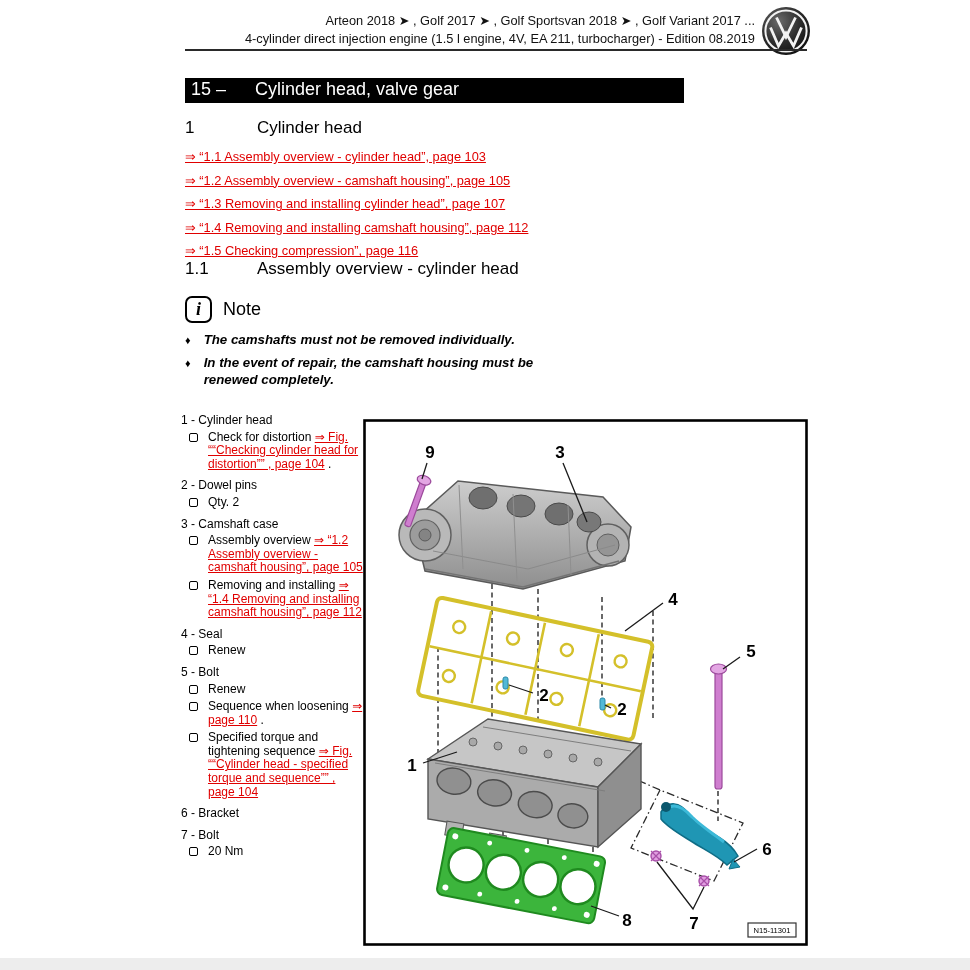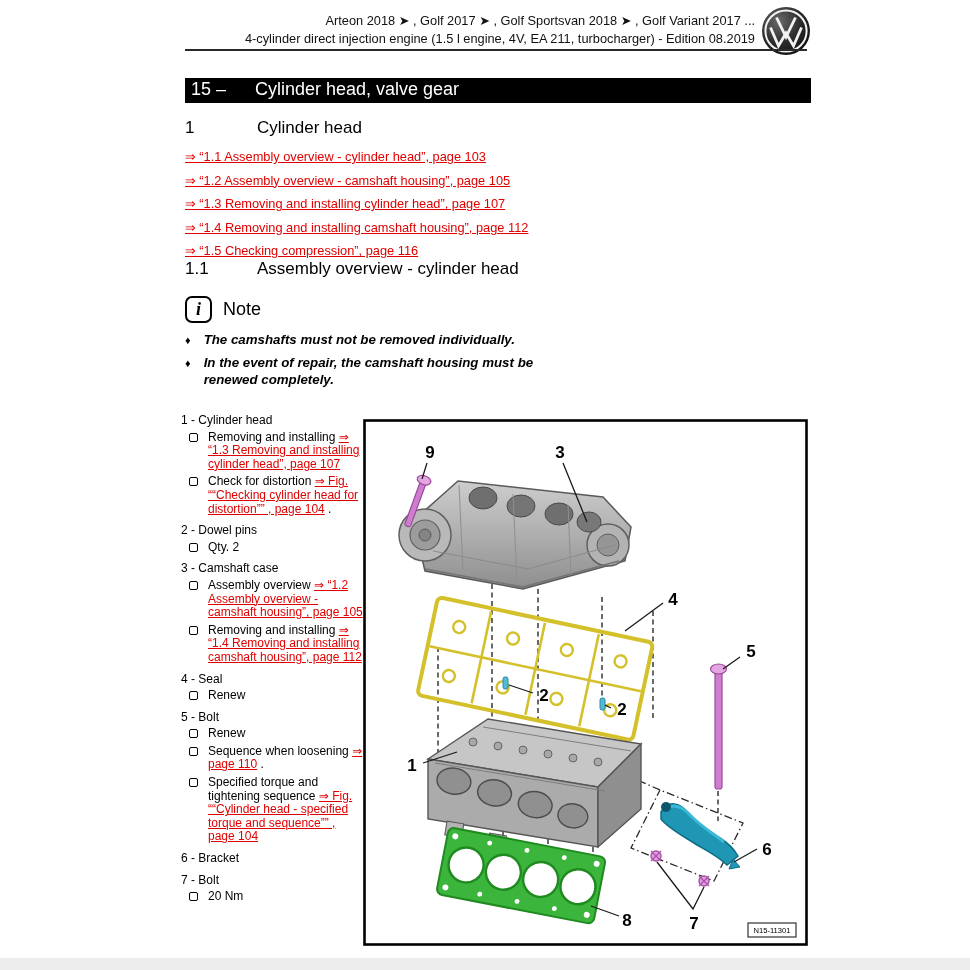--- a/index.html
+++ b/index.html
@@ -11,21 +11,21 @@
   html,body{width:970px;height:970px;background:#fff;overflow:hidden;
     font-family:"Liberation Sans",sans-serif;color:#000;}
 
   
   .hdr-text{position:absolute;top:12px;left:185px;width:570px;text-align:right;
     font-size:12.8px;line-height:18px;color:#111;}
   .vw-logo{position:absolute;left:761px;top:6px;width:50px;height:50px;}
   .hdr-rule{position:absolute;left:185px;top:49px;width:622px;height:2px;background:#2a2a2a;}
 
   
-  .chapter-bar{position:absolute;left:185px;top:78px;width:626px;height:25px;
+  .chapter-bar{position:absolute;left:185px;top:78px;width:499px;height:25px;
     background:var(--chapter-bar-bg);color:var(--chapter-bar-text);}
   .chapter-bar .num{position:absolute;left:6px;top:1px;font-size:18px;}
   .chapter-bar .ttl{position:absolute;left:70px;top:1px;font-size:18px;}
 
   
   .sec-head{position:absolute;left:185px;font-size:17px;}
   .sec-head .num{display:inline-block;width:72px;}
 
   
   .toc{position:absolute;left:185px;top:149px;font-size:12.8px;}
@@ -116,21 +116,20 @@
     </div>
     <div class="bullet">
       <span class="mk">♦</span>
       <span class="bt">In the event of repair, the camshaft housing must be renewed completely.</span>
     </div>
   </div>
 
 <div class="parts">
     <div class="part-item">
       <div class="pline">1 - Cylinder head</div>
-      <div class="sub"><span class="cbx"></span><span>Removing and installing </span><span class="red">⇒ “1.3 Removing and installing cylinder head”, page 107</span></div>
       <div class="sub"><span class="cbx"></span><span>Check for distortion </span><span class="red">⇒ Fig. ““Checking cylinder head for distortion”” , page 104</span><span> .</span></div>
     </div>
     <div class="part-item">
       <div class="pline">2 - Dowel pins</div>
       <div class="sub"><span class="cbx"></span><span>Qty. 2</span></div>
     </div>
     <div class="part-item">
       <div class="pline">3 - Camshaft case</div>
       <div class="sub"><span class="cbx"></span><span>Assembly overview </span><span class="red">⇒ “1.2 Assembly overview - camshaft housing”, page 105</span></div>
       <div class="sub"><span class="cbx"></span><span>Removing and installing </span><span class="red">⇒ “1.4 Removing and installing camshaft housing”, page 112</span></div>

